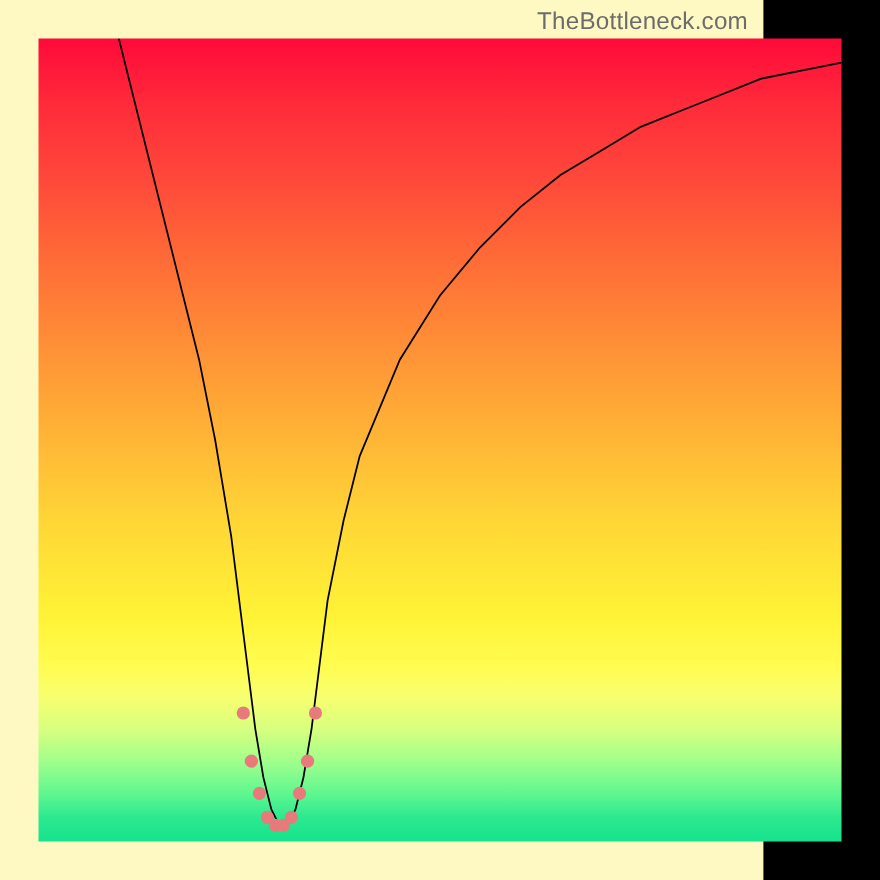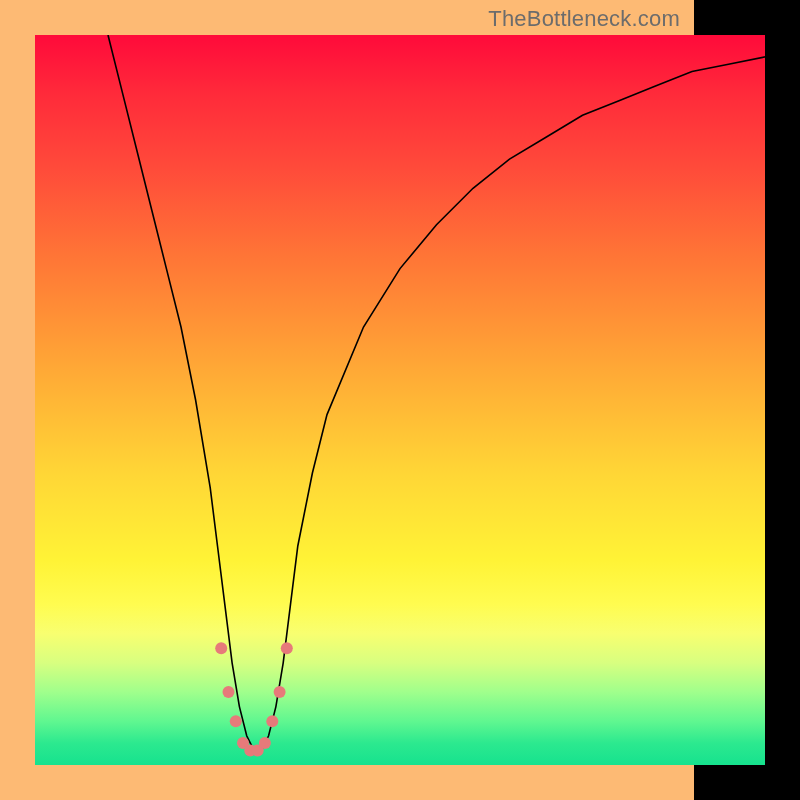--- a/index.html
+++ b/index.html
@@ -8,21 +8,21 @@
     width: 800px;
     height: 800px;
     background: #000000;
     overflow: hidden;
     font-family: Arial, Helvetica, sans-serif;
   }
   .frame {
     position: relative;
     width: 694px;
     height: 800px;
-    background: #fdba74;
+    background: #fef9c3;
   }
   .plot-area {
     position: absolute;
     left: 35px;
     top: 35px;
     width: 730px;
     height: 730px;
     background: linear-gradient(
       to bottom,
       #ff0a3a 0%,

